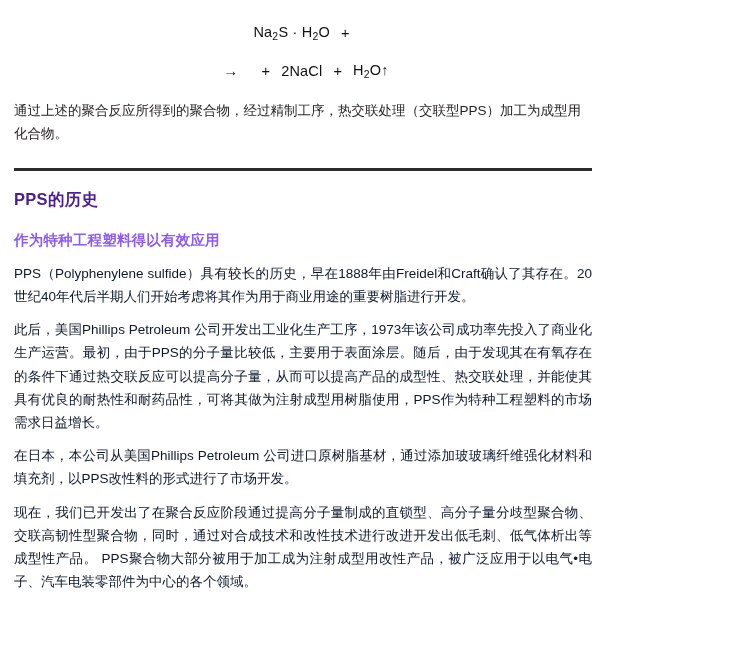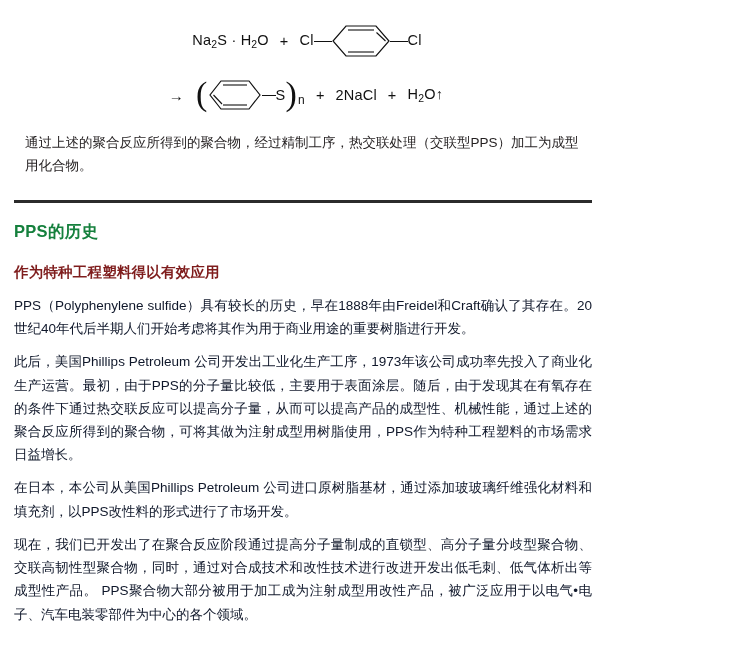--- a/index.html
+++ b/index.html
@@ -94,103 +94,87 @@
   
   .para {
     font-size: 13.5px;
     line-height: 1.72;
     color: #0f172a;
     margin: 0 0 10px 0;
     padding: 0 14px 0 14px;
     text-align: justify;
   }
   .intro-para {
-    padding: 0 25px;
+    padding: 0 14px;
     margin: 6px 0 22px 0;
     font-size: 13.5px;
     line-height: 1.7;
   }
 
   .hr {
     border: 0;
     border-top: 3px solid #2b2b2b;
     margin: 0 14px 18px 14px;
     height: 0;
   }
 
   h2.section-title {
     font-size: 16.5px;
     font-weight: bold;
     margin: 0 0 20px 0;
     padding: 0 14px;
-    color: #15803d;
+    color: #4c1d95;
     letter-spacing: .3px;
   }
   h3.sub-title {
     font-size: 14.5px;
     font-weight: bold;
     margin: 0 0 12px 0;
     padding: 0 14px;
-    color: #7f1d1d;
+    color: #8b5cf6;
     letter-spacing: .2px;
   }
   h3.sub-title.spaced {
     margin-top: 24px;
   }
   .block {
     margin-bottom: 4px;
   }
 </style>
 </head>
 <body>
 
 <div class="page">
 
   <div class="scheme">
 
     <div class="scheme-row r1">
       <span class="term">Na<sub>2</sub>S · H<sub>2</sub>O</span>
       <span class="op">+</span>
-      <span class="term">
-        <span>Cl</span><span class="bond"></span><span class="ring"><svg class="hex" width="58" height="34" viewBox="0 0 58 34" aria-hidden="true">
-            <polygon points="14,2 44,2 57,17 44,32 14,32 1,17" fill="none" stroke="#111" stroke-width="1.2"></polygon>
-            <line x1="16" y1="6" x2="42" y2="6" stroke="#111" stroke-width="1.1"></line>
-            <line x1="44.5" y1="8.5" x2="53.5" y2="17" stroke="#111" stroke-width="1.1"></line>
-            <line x1="16" y1="28" x2="42" y2="28" stroke="#111" stroke-width="1.1"></line>
-          </svg></span><span class="bond"></span><span>Cl</span>
-      </span>
     </div>
 
     <div class="scheme-row r2">
       <span class="arrow">→</span>
-      <span class="term">
-        <span class="paren">(</span><span class="ring"><svg class="hex" width="54" height="32" viewBox="0 0 54 32" aria-hidden="true">
-            <polygon points="13,2 41,2 52,16 41,30 13,30 2,16" fill="none" stroke="#111" stroke-width="1.2"></polygon>
-            <line x1="15" y1="6" x2="39" y2="6" stroke="#111" stroke-width="1.1"></line>
-            <line x1="5.5" y1="16" x2="14" y2="25" stroke="#111" stroke-width="1.1"></line>
-            <line x1="15" y1="26" x2="39" y2="26" stroke="#111" stroke-width="1.1"></line>
-          </svg></span><span class="bond short"></span><span class="s-label">S</span><span class="paren">)</span><span class="sub-n">n</span>
-      </span>
       <span class="op">+</span>
       <span class="term">2NaCl</span>
       <span class="op">+</span>
       <span class="term">H<sub>2</sub>O↑</span>
     </div>
   </div>
 
   <p class="intro-para">通过上述的聚合反应所得到的聚合物，经过精制工序，热交联处理（交联型PPS）加工为成型用化合物。</p>
 
   <hr class="hr">
 
   <h2 class="section-title">PPS的历史</h2>
 
   <div class="block">
     <h3 class="sub-title">作为特种工程塑料得以有效应用</h3>
     <p class="para">PPS（Polyphenylene sulfide）具有较长的历史，早在1888年由Freidel和Craft确认了其存在。20世纪40年代后半期人们开始考虑将其作为用于商业用途的重要树脂进行开发。</p>
-    <p class="para">此后，美国Phillips Petroleum 公司开发出工业化生产工序，1973年该公司成功率先投入了商业化生产运营。最初，由于PPS的分子量比较低，主要用于表面涂层。随后，由于发现其在有氧存在的条件下通过热交联反应可以提高分子量，从而可以提高产品的成型性、机械性能，通过上述的聚合反应所得到的聚合物，可将其做为注射成型用树脂使用，PPS作为特种工程塑料的市场需求日益增长。</p>
+    <p class="para">此后，美国Phillips Petroleum 公司开发出工业化生产工序，1973年该公司成功率先投入了商业化生产运营。最初，由于PPS的分子量比较低，主要用于表面涂层。随后，由于发现其在有氧存在的条件下通过热交联反应可以提高分子量，从而可以提高产品的成型性、热交联处理，并能使其具有优良的耐热性和耐药品性，可将其做为注射成型用树脂使用，PPS作为特种工程塑料的市场需求日益增长。</p>
   </div>
 
   <div class="block">
     <p class="para">在日本，本公司从美国Phillips Petroleum 公司进口原树脂基材，通过添加玻玻璃纤维强化材料和填充剂，以PPS改性料的形式进行了市场开发。</p>
     <p class="para">现在，我们已开发出了在聚合反应阶段通过提高分子量制成的直锁型、高分子量分歧型聚合物、交联高韧性型聚合物，同时，通过对合成技术和改性技术进行改进开发出低毛刺、低气体析出等成型性产品。 PPS聚合物大部分被用于加工成为注射成型用改性产品，被广泛应用于以电气•电子、汽车电装零部件为中心的各个领域。</p>
   </div>
 
 </div>
 
 </body></html>

